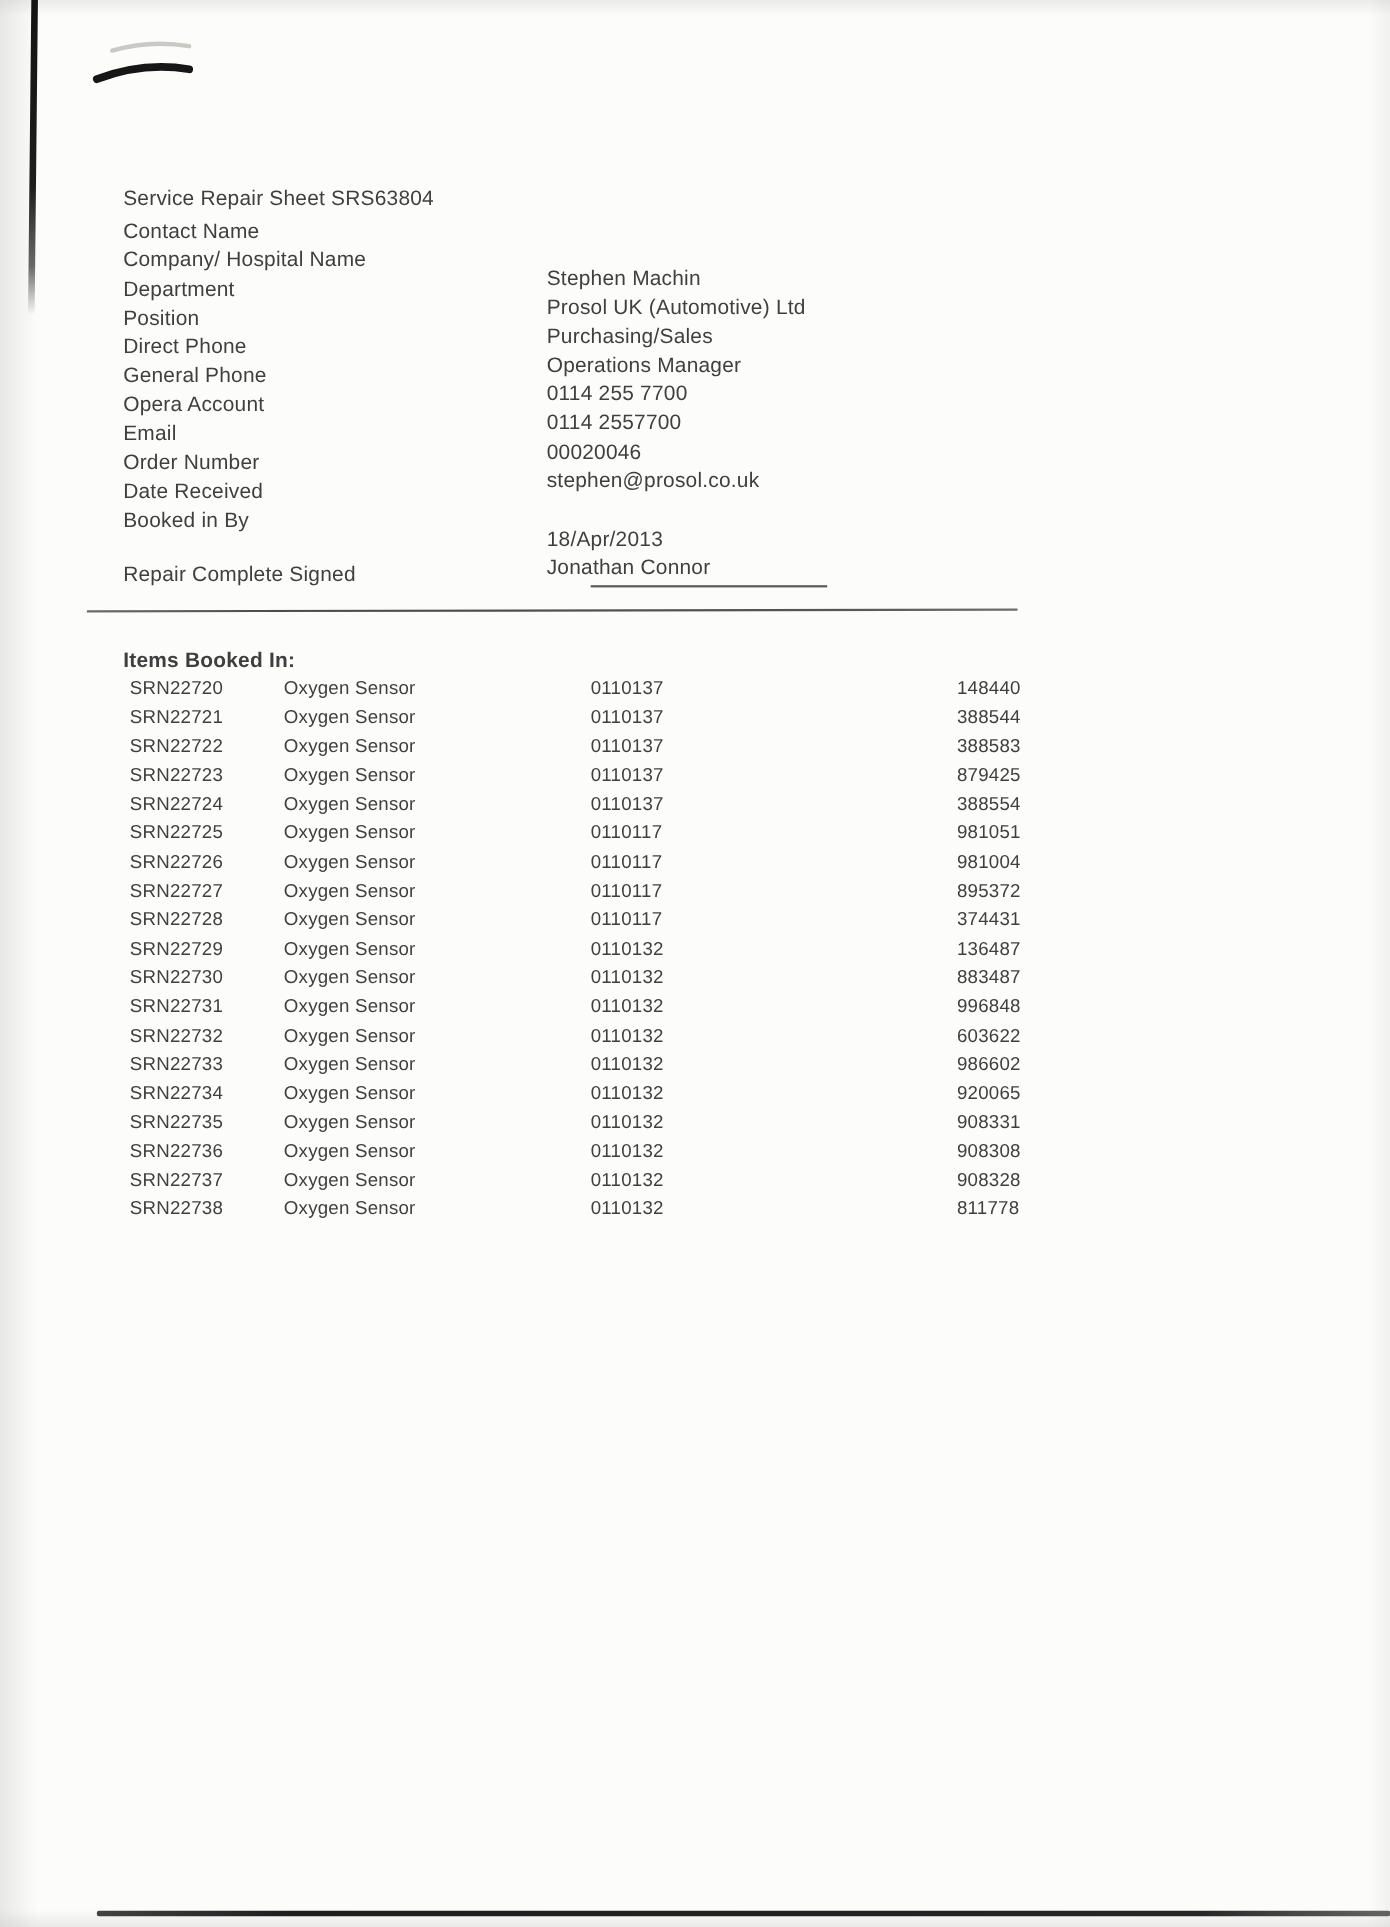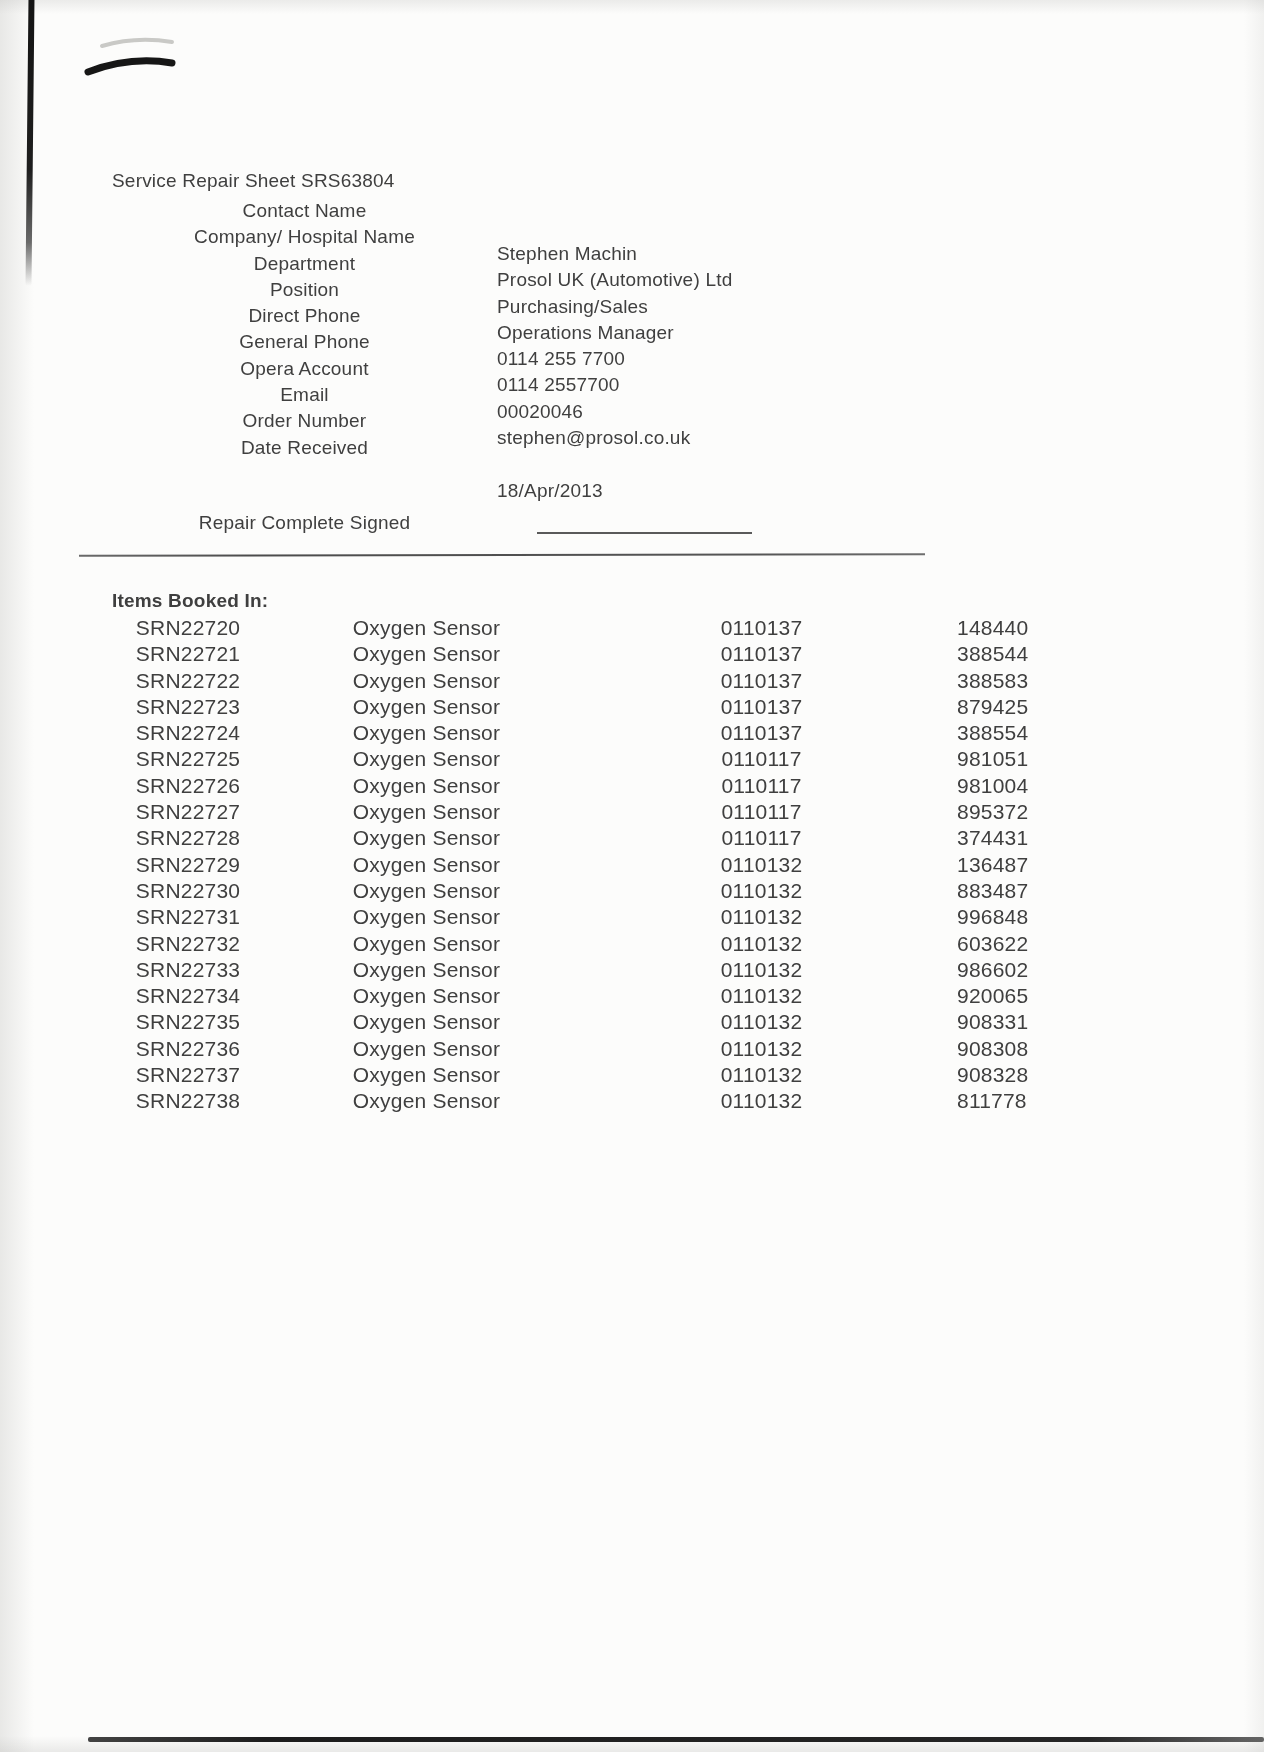--- a/index.html
+++ b/index.html
@@ -18,21 +18,20 @@
   .page {
     position: absolute;
     inset: 0;
     background:
       linear-gradient(180deg, rgba(190,190,188,0.28) 0px, rgba(255,255,255,0) 14px),
       linear-gradient(90deg, rgba(185,185,182,0.30) 0px, rgba(255,255,255,0) 34px),
       linear-gradient(270deg, rgba(200,200,198,0.22) 0px, rgba(255,255,255,0) 20px),
       linear-gradient(0deg, rgba(190,190,188,0.30) 0px, rgba(255,255,255,0) 16px),
       #fcfcfb;
     overflow: hidden;
-    text-align: center;
   }
 
   
   .scan-strip-left {
     position: absolute;
     left: 27px;
     top: -4px;
     width: 6px;
     height: 290px;
     border-radius: 0 0 3px 3px;
@@ -125,23 +124,22 @@
   .items {
     position: absolute;
     left: 118px;
     top: 616px;
     width: 860px;
   }
   .item-row {
     display: flex;
     height: 26.3px;
     align-items: flex-start;
-    font-size: 21px;
-    letter-spacing: 0.2px;
-    gap: 29px;
+    font-size: 17px;
+    letter-spacing: 0.2px;
   }
   .col-srn  { flex: 0 0 140px; white-space: nowrap; }
   .col-desc { flex: 0 0 279px; white-space: nowrap; }
   .col-code { flex: 0 0 333px; white-space: nowrap; }
   .col-serial { flex: 0 0 auto; white-space: nowrap; }
 </style>
 </head>
 <body>
 
 <div class="page">
@@ -200,20 +198,24 @@
       <div class="field-row">
         <div class="field-label">Order Number</div>
         <div class="field-value"></div>
       </div>
 
       <div class="field-row">
         <div class="field-label">Date Received</div>
         <div class="field-value">18/Apr/2013</div>
       </div>
 
+      <div class="field-row">
+        <div class="field-label">Booked in By</div>
+        <div class="field-value">Jonathan Connor</div>
+      </div>
     </div>
 
   <div class="signature-row">
     <div class="field-label">Repair Complete Signed</div>
     <div class="signature-line"></div>
   </div>
 
   <div class="divider"></div>
 
   <div class="items-heading">Items Booked In:</div>

